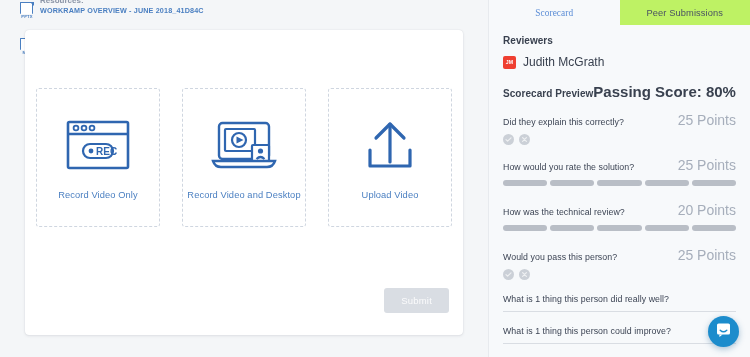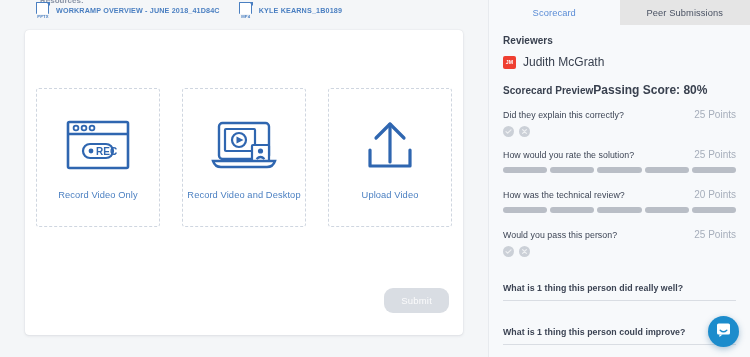--- a/index.html
+++ b/index.html
@@ -16,22 +16,22 @@
     width: 488px; height: 357px;
     position: relative;
     background: #f4f6f8;
     padding: 0 26px;
   }
   .resources-label {
     position: absolute; left: 40px; top: -4px;
     font-size: 8px; color: #8a94a6; font-weight: 600;
   }
   .attachments {
-    position: absolute; left: 36px; top: 2px;
-    display: flex; gap: 19px;
+    position: absolute; left: 20px; top: 2px;
+    display: flex; flex-direction: column; gap: 19px;
   }
   .attach-row { display: flex; align-items: center; gap: 5px; }
   .file-icon { position: relative; width: 15px; height: 17px; flex: none; }
   .file-icon .sheet {
     position: absolute; left: 0; top: 0; width: 13px; height: 12px;
     border: 1.3px solid #4a7fc1; border-bottom: none; background: #fff;
     border-radius: 1px;
   }
   .file-icon .fold {
     position: absolute; right: 1px; top: 0;
@@ -76,40 +76,40 @@
     font-size: 9.3px; color: #4a7fc1; letter-spacing: .1px;
     text-align: left;
   }
   .opt-icon { width: 72px; height: 58px; display:flex; align-items:center; justify-content:center; }
 
   .submit-wrap {
     position: absolute; right: 14px; bottom: 22px;
   }
   .submit-btn {
     background: #d9dde3; color: #fbfbfc;
-    border: none; border-radius: 9px;
+    border: none; border-radius: 3px;
     font-size: 9.5px; font-family: inherit;
     padding: 7px 17px; cursor: default;
     letter-spacing: .2px;
   }
 
   
   .right-col {
     width: 262px; height: 357px;
     background: #f7f9fb;
     border-left: 1px solid #e7eaee;
     position: relative;
   }
   .tabs { display: flex; height: 25px; width: 100%; }
   .tab {
     flex: 1; display: flex; align-items: center; justify-content: center;
     font-size: 9.3px; cursor: pointer; letter-spacing: .1px;
   }
-  .tab.active { color: #5b8dd6; background: #f7f9fb; }
-  .tab.inactive { color: #4a5263; background: #e5e5e5; }
+  .tab.active { color: #5b8dd6; background: #f7f9fb; font-family: Liberation Serif, serif; }
+  .tab.inactive { color: #4a5263; background: #bef264; }
 
   .panel-body { padding: 10px 14px 0 14px; }
 
   .sec-title {
     font-size: 10px; font-weight: 700; color: #39414f;
     letter-spacing: .05px;
   }
   .reviewer-row {
     display: flex; align-items: center; gap: 7px; margin-top: 9px;
   }
@@ -119,41 +119,41 @@
     font-size: 5.2px; font-weight: 700;
     display: flex; align-items: center; justify-content: center;
     letter-spacing: .2px;
   }
   .reviewer-name { font-size: 12px; color: #39414f; }
 
   .preview-head {
     display: flex; align-items: baseline; 
     margin-top: 14px;
   }
-  .passing-score { font-size: 12px; font-weight: 700; color: #39414f; }
+  .passing-score { font-size: 15px; font-weight: 700; color: #39414f; }
 
   .q-block { margin-top: 12px; }
   .q-head { display: flex; align-items: baseline; justify-content: space-between; }
   .q-text { font-size: 8.8px; color: #3c4454; letter-spacing: .05px; }
-  .q-points { font-size: 10px; color: #a6aebb; white-space: nowrap; margin-left: 8px; }
+  .q-points { font-size: 14px; color: #a6aebb; white-space: nowrap; margin-left: 8px; }
 
   .yn-row { display: flex; gap: 5px; margin-top: 6px; }
   .yn-btn {
     width: 11px; height: 11px; border-radius: 50%;
     background: #cbd0d7; position: relative; cursor: pointer;
   }
   .yn-btn svg { position: absolute; left: 0; top: 0; }
 
   .rating-row { display: flex; gap: 3px; margin-top: 7px; }
   .rating-seg {
     flex: 1; height: 6px; border-radius: 3px; background: #b9bec6;
     cursor: pointer;
   }
 
-  .text-q { margin-top: 26px; font-weight: bold; }
+  .text-q { margin-top: 14px; }
   .text-q .q-text { display: block; }
   .text-underline {
     margin-top: 7px; height: 1px; background: #d9dde3; width: 100%;
   }
 
   .chat-btn {
     position: absolute; right: 11px; bottom: 10px;
     width: 31px; height: 31px; border-radius: 50%;
     background: #1c8ccc;
     box-shadow: 0 2px 6px rgba(20,90,140,.35);

